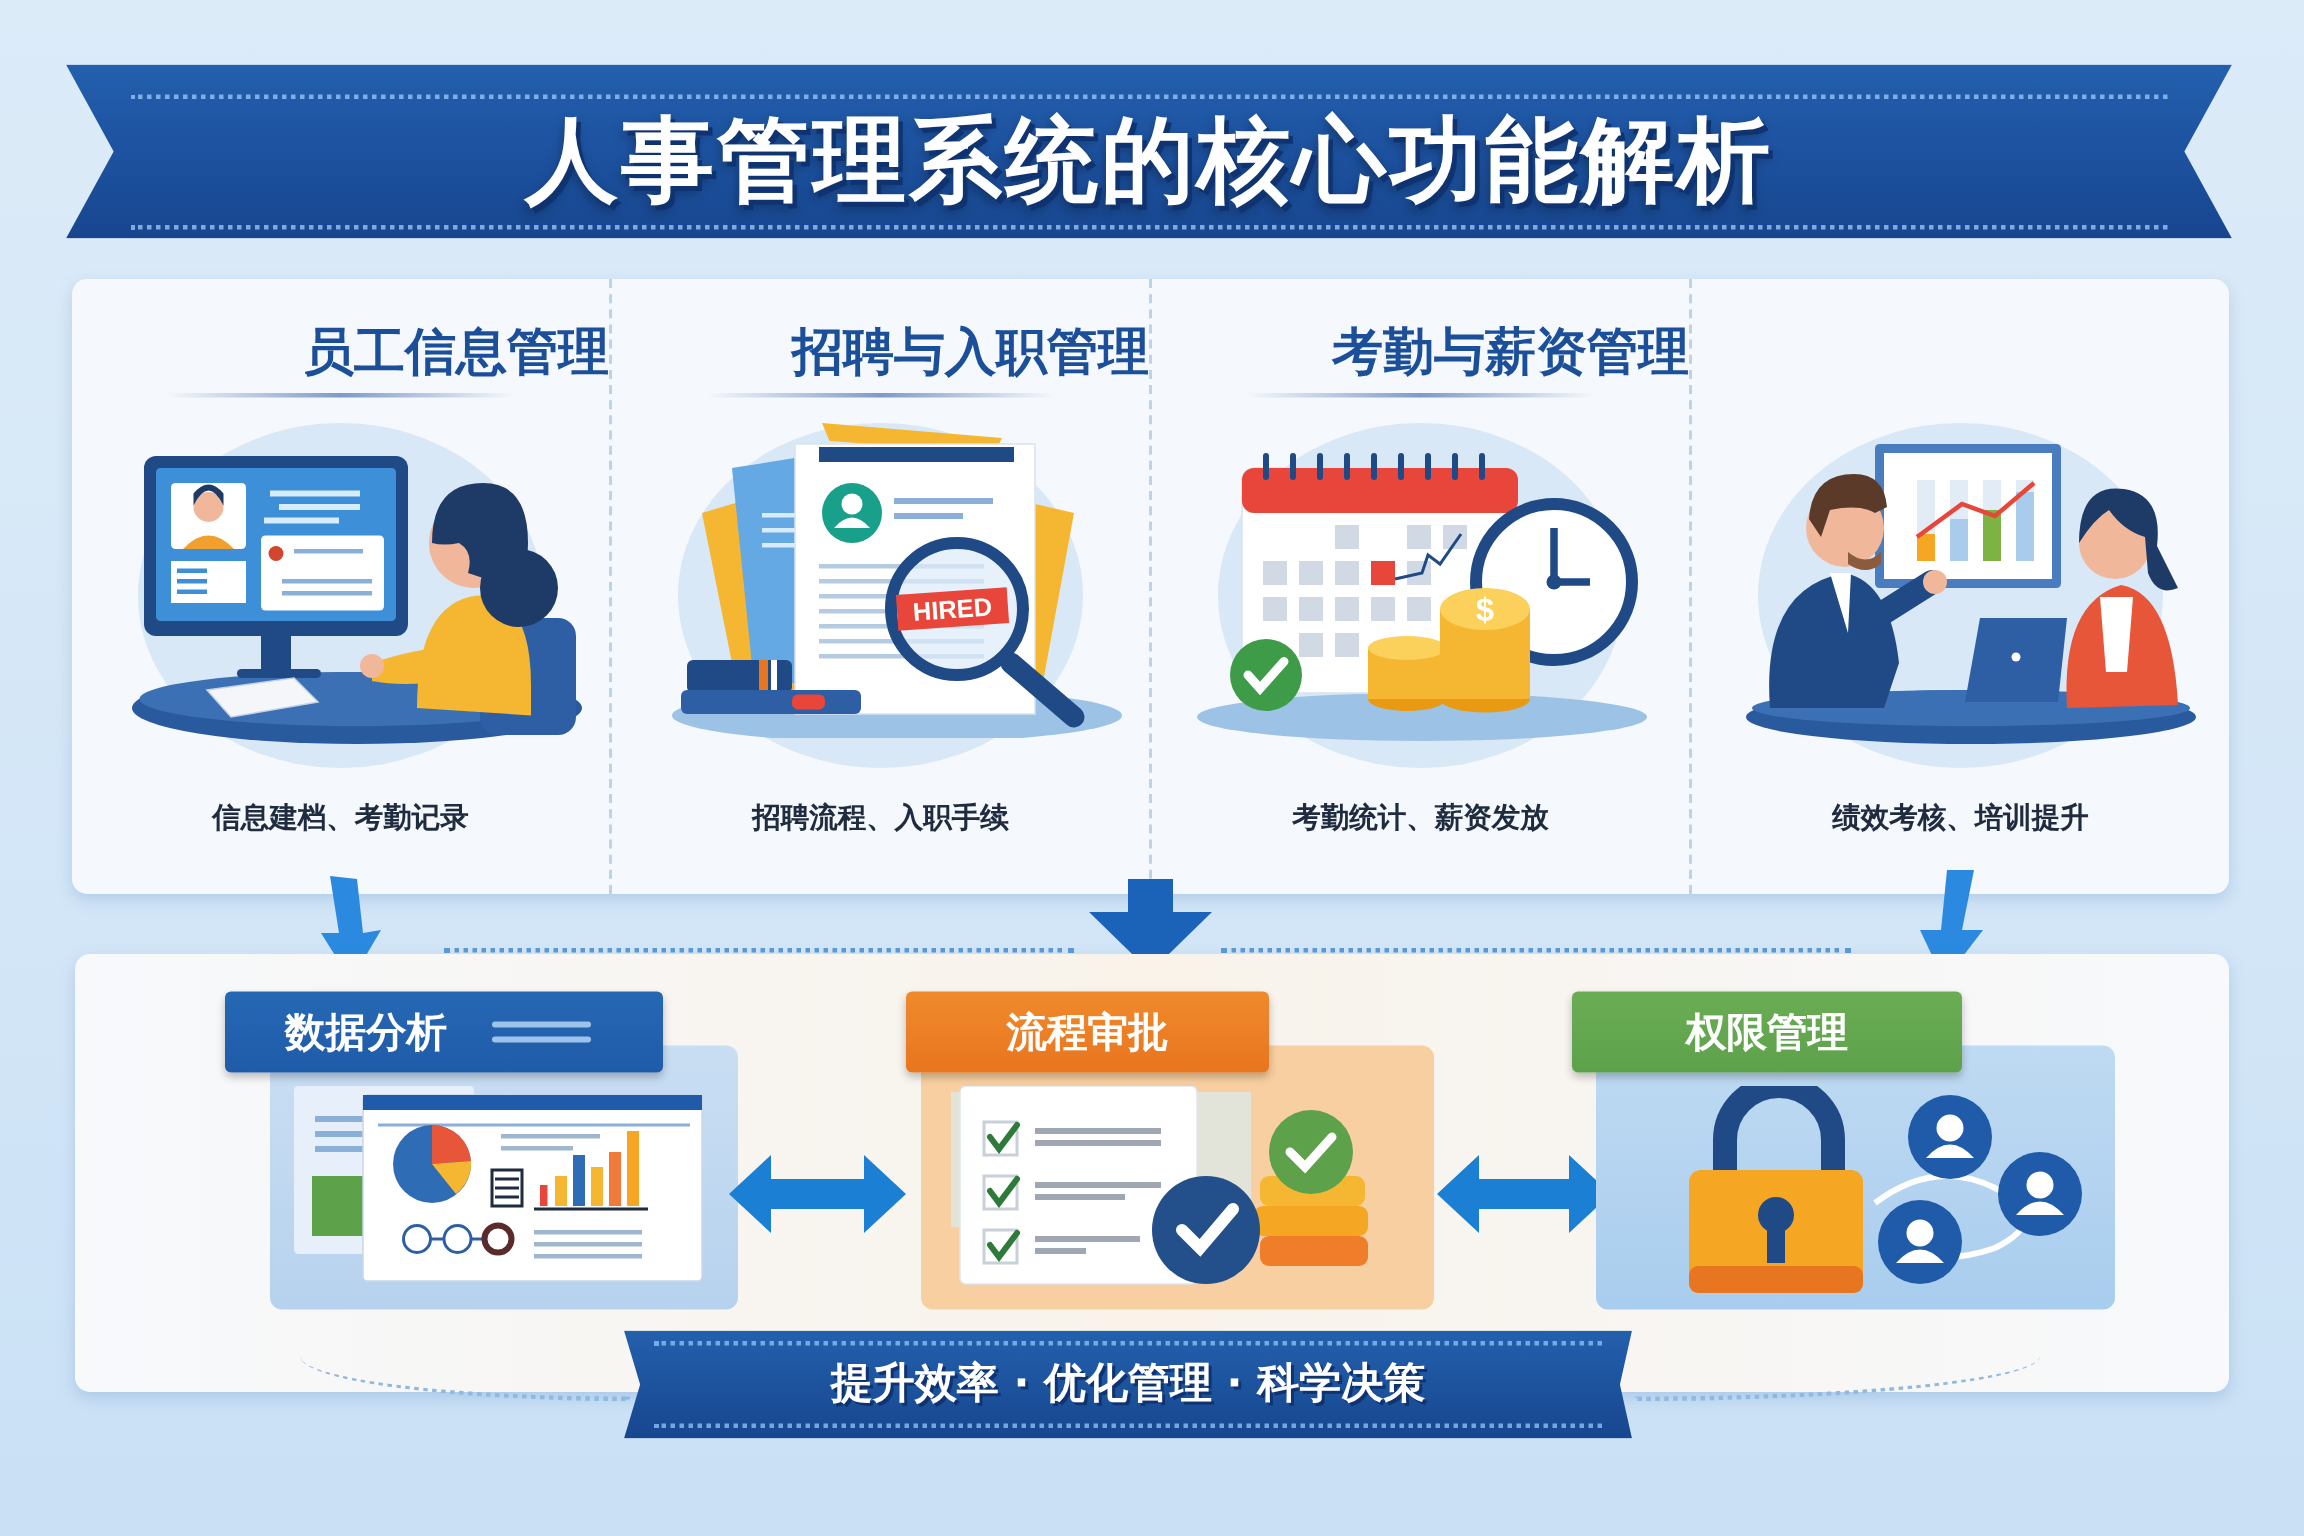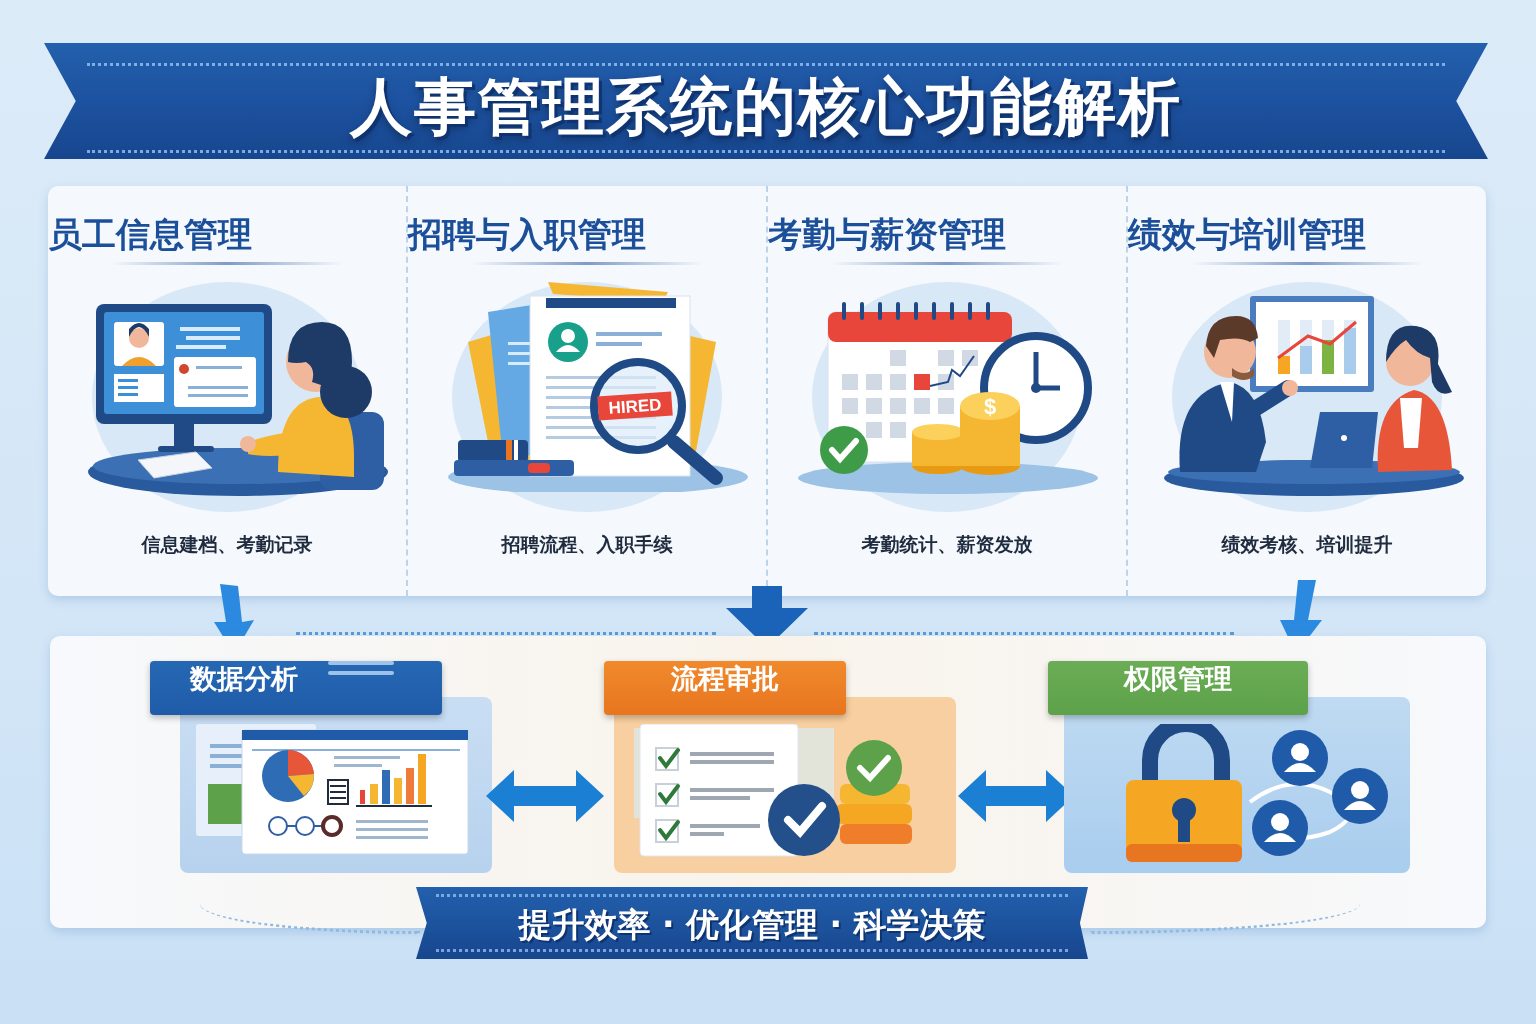--- a/index.html
+++ b/index.html
@@ -34,21 +34,21 @@
     position: absolute; left: 48px; top: 186px; width: 1438px; height: 410px;
     background: #f5f8fc; border-radius: 10px;
     box-shadow: 0 4px 10px rgba(80,130,190,.25);
     display: flex;
   }
   .module {
     flex: 1; position: relative; height: 100%;
   }
   .module + .module { border-left: 2px dashed #bcd3ea; }
   .module-title {
-    position: absolute; top: 26px; left: 0; right: 0; text-align: left;
+    position: absolute; top: 26px; left: 0; right: 0; text-align: right;
     color: #1c4f9a; font-size: 34px; font-weight: bold;
   }
   .module-title::after {
     content: ""; display: block; margin: 4px auto 0; width: 230px; height: 3px;
     background: linear-gradient(90deg, transparent, #1c4f9a, transparent);
     opacity: .55;
   }
   .module-illus {
     position: absolute; left: 30px; right: 30px; top: 96px; height: 220px;
   }
@@ -72,41 +72,41 @@
   
   .bottom-panel {
     position: absolute; left: 50px; top: 636px; width: 1436px; height: 292px;
     background: linear-gradient(90deg, #f7f9fc 0%, #f9f3ea 50%, #f7f9fc 100%);
     border-radius: 10px;
     box-shadow: 0 4px 10px rgba(80,130,190,.25);
   }
   .feature-card { position: absolute; border-radius: 8px; }
   .feature-label {
     position: absolute; color: #fff; font-size: 27px; font-weight: bold;
-    display: flex; border-radius: 4px;
+    display: flex; align-items: center; border-radius: 4px;
     box-shadow: 0 3px 6px rgba(0,0,0,.25);
   }
   .h-arrow { position: absolute; }
 
   
   .bottom-ribbon {
     position: absolute; left: 416px; top: 887px; width: 672px; height: 72px;
     background: linear-gradient(180deg, #2360ad 0%, #17468e 100%);
     clip-path: polygon(0 0, 100% 0, 98.8% 50%, 100% 100%, 0 100%, 1.6% 50%);
     box-shadow: 0 4px 10px rgba(0,0,0,.25);
   }
   .bottom-ribbon::before, .bottom-ribbon::after {
     content: ""; position: absolute; left: 3%; right: 3%;
     border-top: 3px dotted rgba(140,190,240,.8);
   }
   .bottom-ribbon::before { top: 7px; }
   .bottom-ribbon::after { bottom: 7px; }
   .slogan {
     position: absolute; left: 0; right: 0; top: 16px; text-align: center;
-    color: #fff; font-size: 33px; font-weight: bold;
+    color: #fff; font-size: 28px; font-weight: bold;
     text-shadow: 2px 2px 0 #0e3370;
   }
   .curve-deco {
     position: absolute; top: 904px; height: 30px; border-bottom: 3px dotted #8fb9e0;
   }
 </style>
 </head>
 <body>
 
 <div class="title-ribbon">
@@ -260,21 +260,20 @@
         </g>
 
         <circle cx="46" cy="168" r="24" fill="#3e9b48"></circle>
         <path d="M34 168 l8 9 l16 -18" stroke="#fff" stroke-width="6" fill="none" stroke-linecap="round"></path>
       </svg>
     </div>
     <div class="module-desc">考勤统计、薪资发放</div>
   </div>
 
   <div class="module">
-    <div class="module-title">绩效与培训管理</div>
     <div class="module-illus">
       <div class="illus-bg-circle"></div>
       <svg width="320" height="220" viewBox="0 0 320 220" style="position:absolute;left:-4px;top:0;">
 
         <ellipse cx="160" cy="196" rx="150" ry="18" fill="#2a5a9e"></ellipse>
         <ellipse cx="160" cy="190" rx="146" ry="12" fill="#3c70b4"></ellipse>
 
         <rect x="96" y="14" width="124" height="96" rx="3" fill="#4a7cc0"></rect>
         <rect x="102" y="20" width="112" height="84" fill="#fff"></rect>
         <rect x="124" y="38" width="12" height="54" fill="#e2ecf6"></rect>

